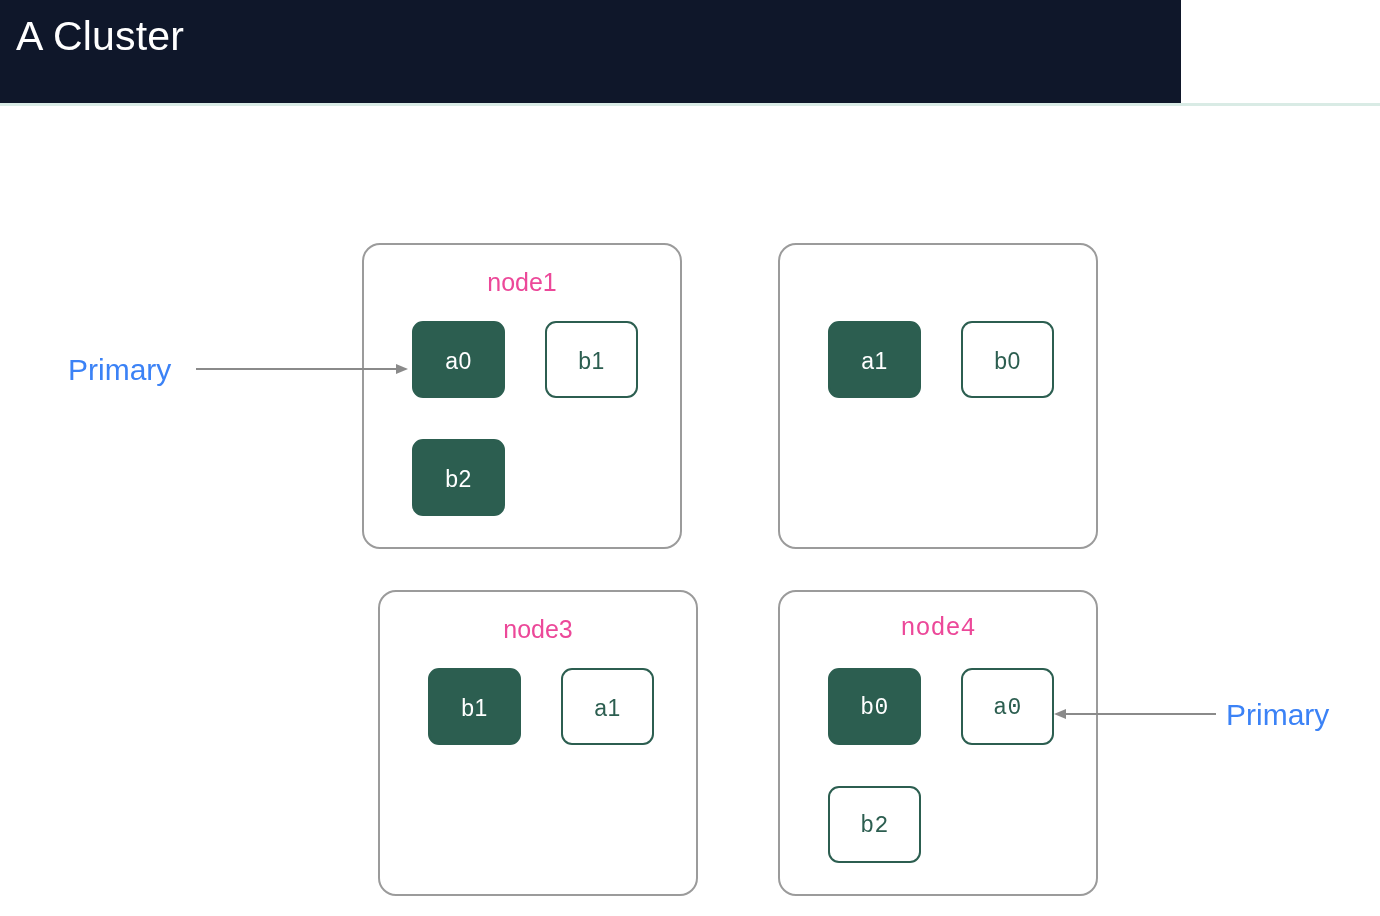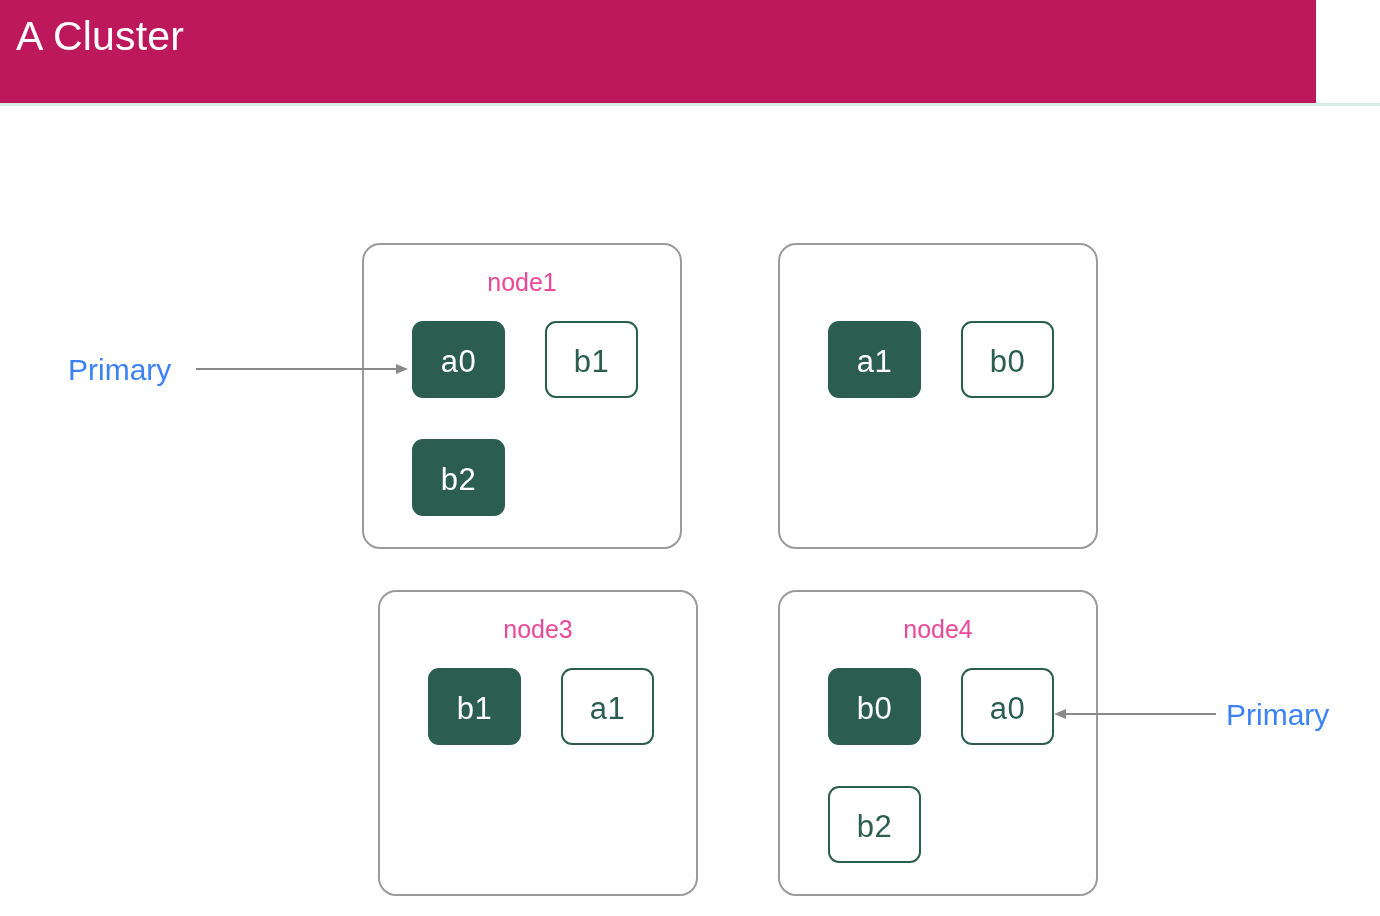--- a/index.html
+++ b/index.html
@@ -14,23 +14,23 @@
     font-family: "Liberation Sans", sans-serif;
     overflow: hidden;
     position: relative;
   }
 
   
   #app-header {
     position: absolute;
     left: 0;
     top: 0;
-    width: 1316px;
+    width: 1181px;
     height: 103px;
-    background: #be185d;
+    background: #0f172a;
     box-sizing: border-box;
   }
   #app-header-title {
     position: absolute;
     left: 16px;
     top: 11px;
     font-size: 41px;
     line-height: 50px;
     color: #ffffff;
     font-weight: 400;
@@ -83,21 +83,21 @@
     bottom: 12px;
   }
 
   
   .shard {
     position: absolute;
     width: 93px;
     height: 77px;
     box-sizing: border-box;
     border-radius: 11px;
-    font-size: 31px;
+    font-size: 23px;
     line-height: 77px;
     text-align: center;
     white-space: nowrap;
     letter-spacing: 0.4px;
   }
   .shard.primary {
     background: #2c5e50;
     border: 2px solid #2c5e50;
     color: #ffffff;
   }
@@ -108,21 +108,21 @@
   }
   .shard.col0 { left: 0; }
   .shard.col1 { left: 133px; }
   .shard.row0 { top: 0; }
   .shard.row1 { top: 118px; }
 
   
   #node-box-node1 { left: 362px; top: 137px; width: 320px; height: 306px; }
   #node-box-node2 { left: 778px; top: 137px; width: 320px; height: 306px; }
   #node-box-node3 { left: 362px; top: 484px; width: 320px; height: 306px; margin-left: 16px; }
-  #node-box-node4 { left: 778px; top: 484px; width: 320px; height: 306px; }
+  #node-box-node4 { left: 778px; top: 484px; width: 320px; height: 306px; font-family: Liberation Mono, monospace; }
 
   
   .annotation-label {
     position: absolute;
     font-size: 30px;
     line-height: 36px;
     color: #3b82f6;
     white-space: nowrap;
   }
   #annotation-label-primary { left: 68px; top: 246px; }

